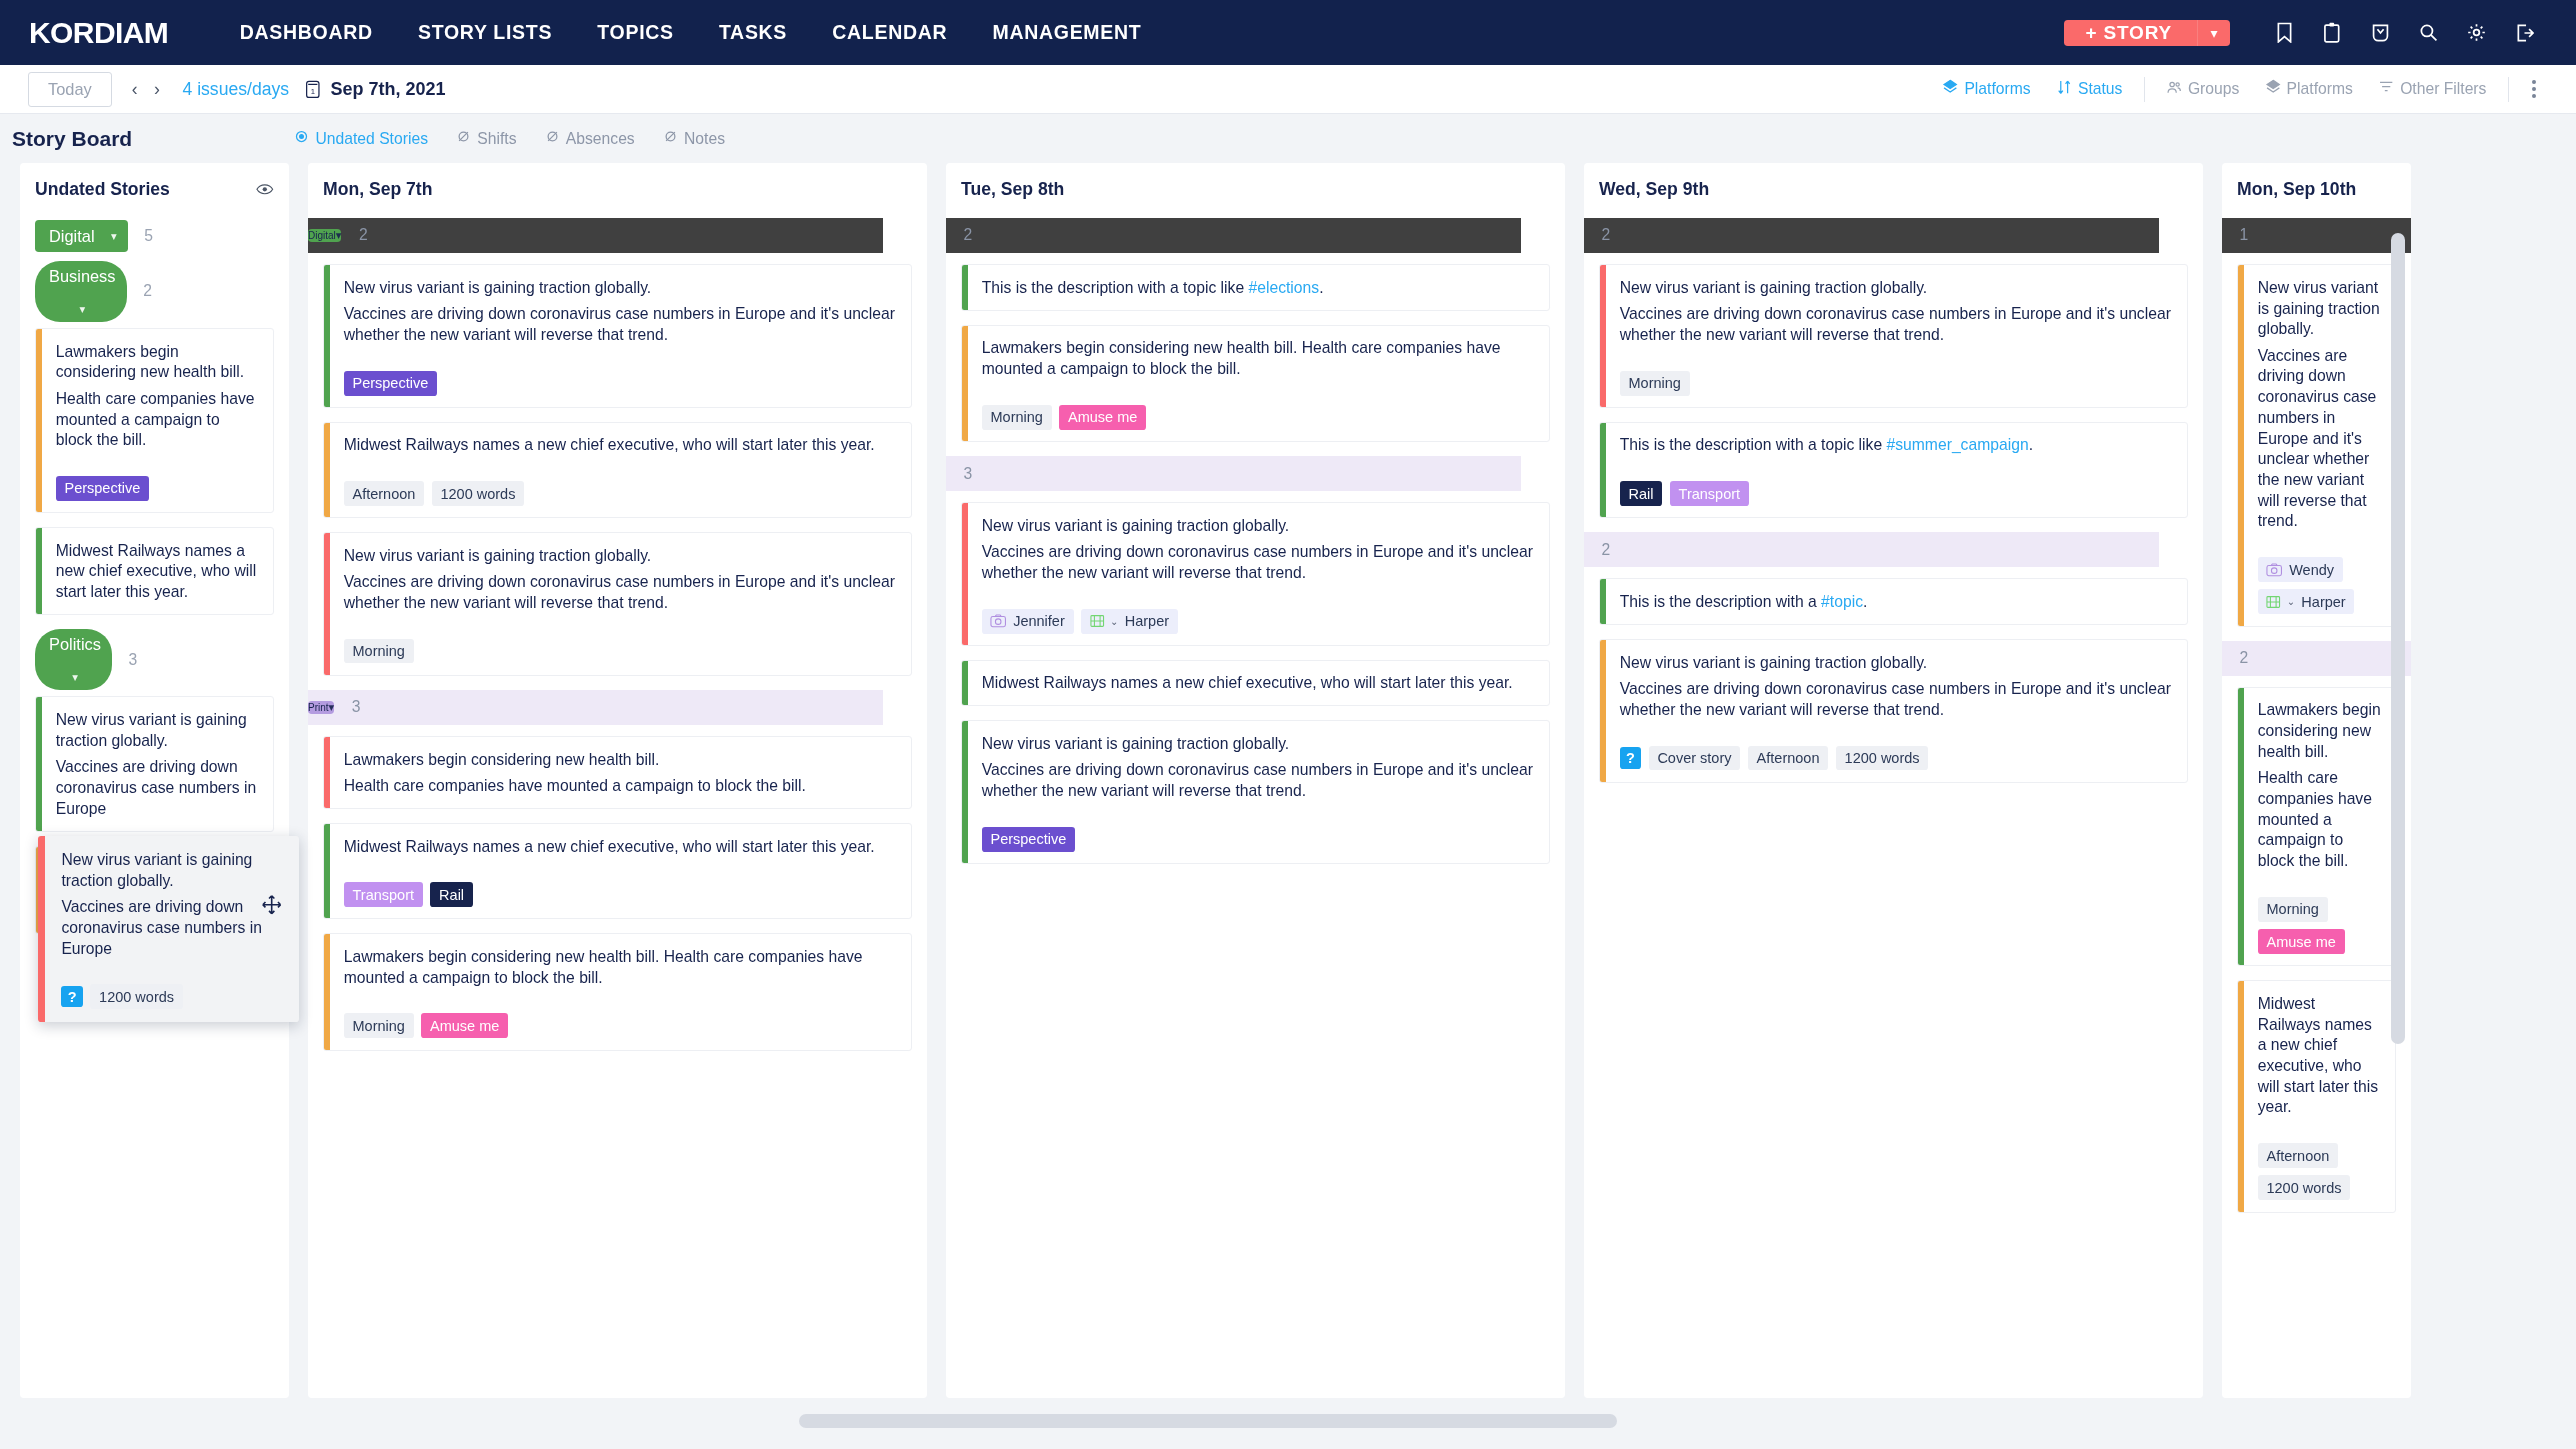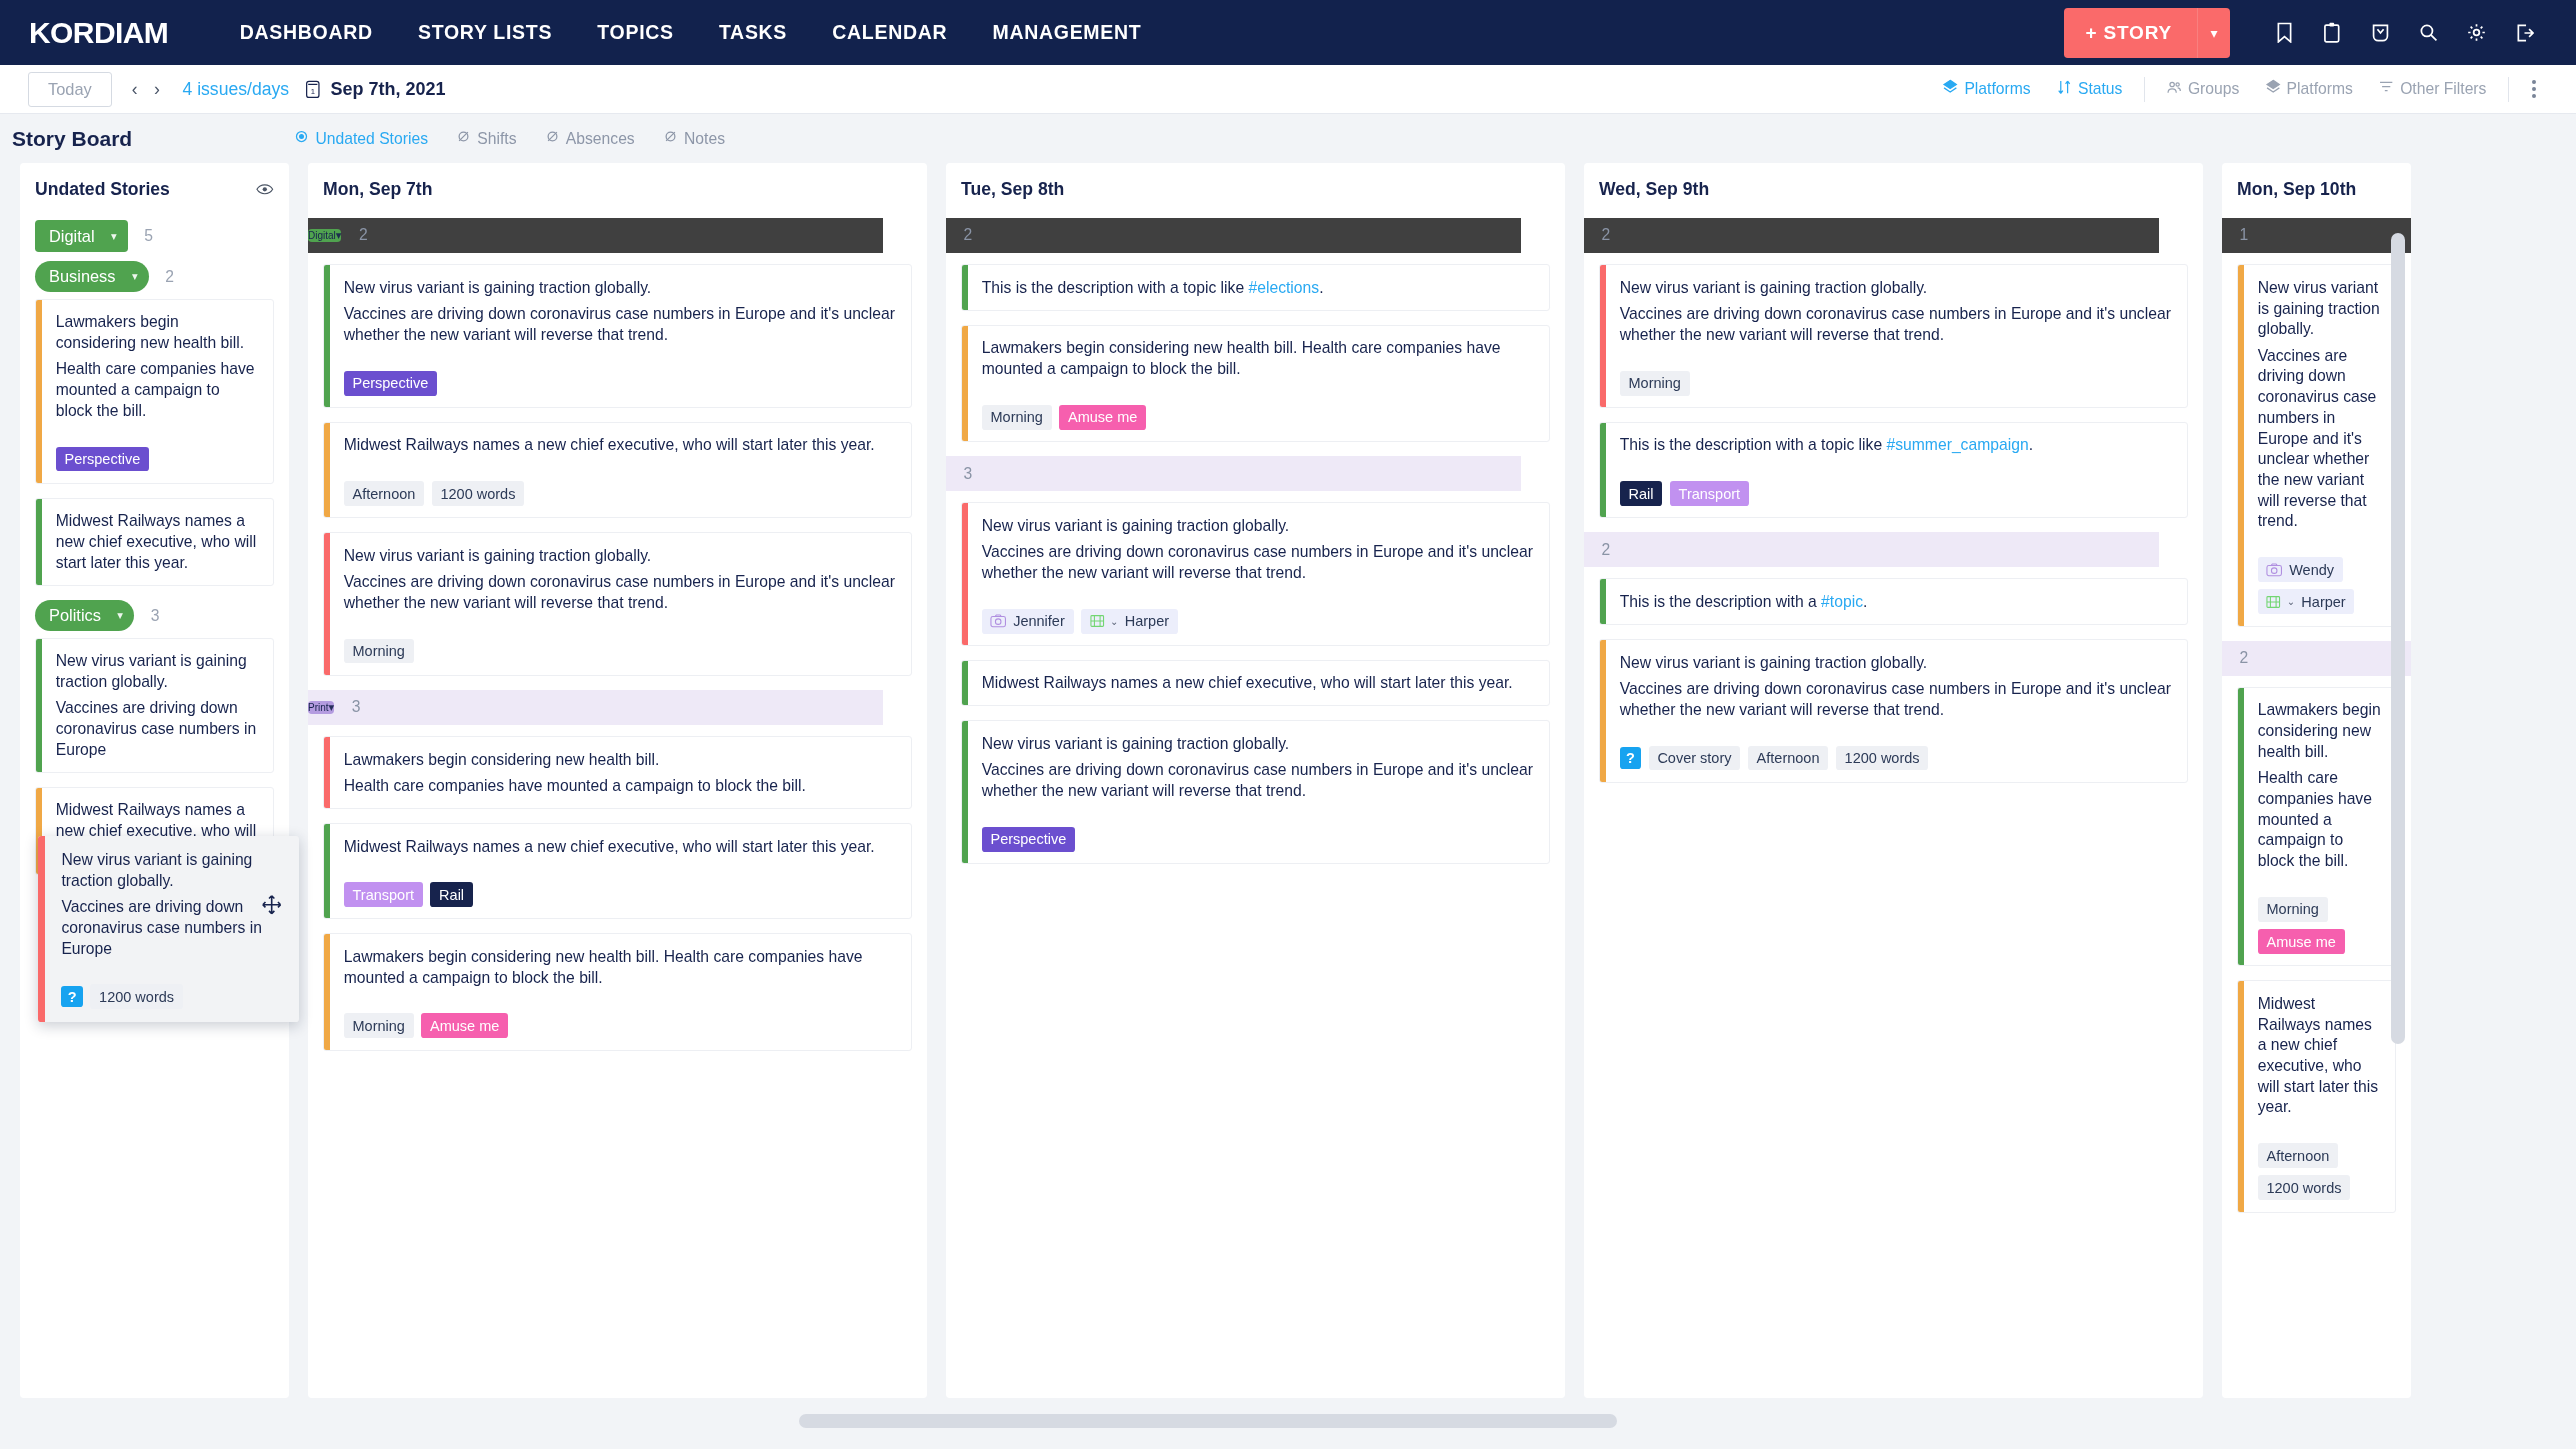--- a/index.html
+++ b/index.html
@@ -7,21 +7,21 @@
   body{font-family:"Liberation Sans",sans-serif;background:#f2f4f7;color:#17234d;}
 
   
   .topnav{height:65px;background:#12224d;display:flex;align-items:center;padding:0 29px;position:relative;}
   .logo{font-size:30px;font-weight:700;letter-spacing:-0.6px;color:#fff;line-height:1;display:flex;align-items:center;font-family:"Liberation Sans",sans-serif;}
   .logo .accent{color:#5b5bf0;}
   .navlinks{display:flex;align-items:center;margin-left:49px;gap:0;}
   .navlinks a{color:#fff;font-size:19.5px;font-weight:700;letter-spacing:0.7px;text-decoration:none;padding:0 22.6px;}
   .navright{position:absolute;right:28px;top:0;height:65px;display:flex;align-items:center;gap:0;}
   .storybtn{display:flex;align-items:stretch;background:#fa6a6a;border-radius:3.8px;overflow:hidden;margin-right:30px;}
-  .storybtn .lbl{display:flex;align-items:center;color:#fff;font-size:19px;font-weight:700;letter-spacing:0.8px;padding:0 25px 0 21.4px;height:50px;}
+  .storybtn .lbl{display:flex;align-items:center;color:#fff;font-size:19px;font-weight:700;letter-spacing:0.8px;padding:0 25px 0 21.4px;height:26px;}
   .storybtn .caret{display:flex;align-items:center;justify-content:center;width:33px;border-left:1.3px solid #f9807f;color:#fff;font-size:14px;}
   .navicon{width:48px;height:39px;display:flex;align-items:center;justify-content:center;}
   .navicon svg{stroke:#fff;fill:none;stroke-width:2.2;}
 
   
   .toolbar{height:49px;background:#fff;display:flex;align-items:center;padding:0 28px;border-bottom:0.6px solid #e6e9ef;position:relative;}
   .todaybtn{border:0.6px solid #d5dae2;border-radius:3.1px;color:#9aa3b2;font-size:16.4px;padding:7px 19px;background:#fff;}
   .arrows{display:flex;gap:16.4px;margin-left:20px;color:#4a5568;font-size:17.6px;}
   .arrows span{cursor:pointer;}
   .issuesdays{color:#29a9f2;font-size:17.6px;margin-left:22.6px;font-weight:500;}
@@ -51,21 +51,21 @@
   .colhead{display:flex;align-items:center;justify-content:space-between;padding:16.4px 15px 11.3px 15px;}
   .colhead h3{font-size:17.6px;font-weight:700;color:#17234d;}
   .eye{color:#6d7688;}
 
   
   .pgroup{display:flex;align-items:center;margin:0 0 0 0;}
   .pgroup .chip{color:#fff;font-size:16.4px;font-weight:400;display:flex;align-items:center;gap:16.4px;padding:6.3px 11.3px 6.3px 14px;}
   .chip.green{background:#50a34f;}
   .chip.purple{background:#b49ce0;}
   .chip.radius{border-radius:3.8px;}
-  .chip.pill{border-radius:25px;}
+  .chip.pill{border-radius:25px;flex-direction:column;}
   .chip .cv{font-size:11.3px;opacity:.9;}
   .pgroup .cnt{font-size:15.7px;color:#9aa3b2;margin-left:16.4px;}
   .bandrow{display:flex;align-items:center;height:35px;margin:6.3px 0 11.3px 0;}
   .bandrow.greenbg{background:#404040;}
   .bandrow.purplebg{background:#eee9f7;}
   .bandrow .cnt{font-size:15.7px;color:#8a94a6;margin-left:17.6px;}
   .undgroup{padding:0 15px;margin:8.8px 0 6.3px 0;}
 
   
   .cardwrap{padding:0 15px;}

